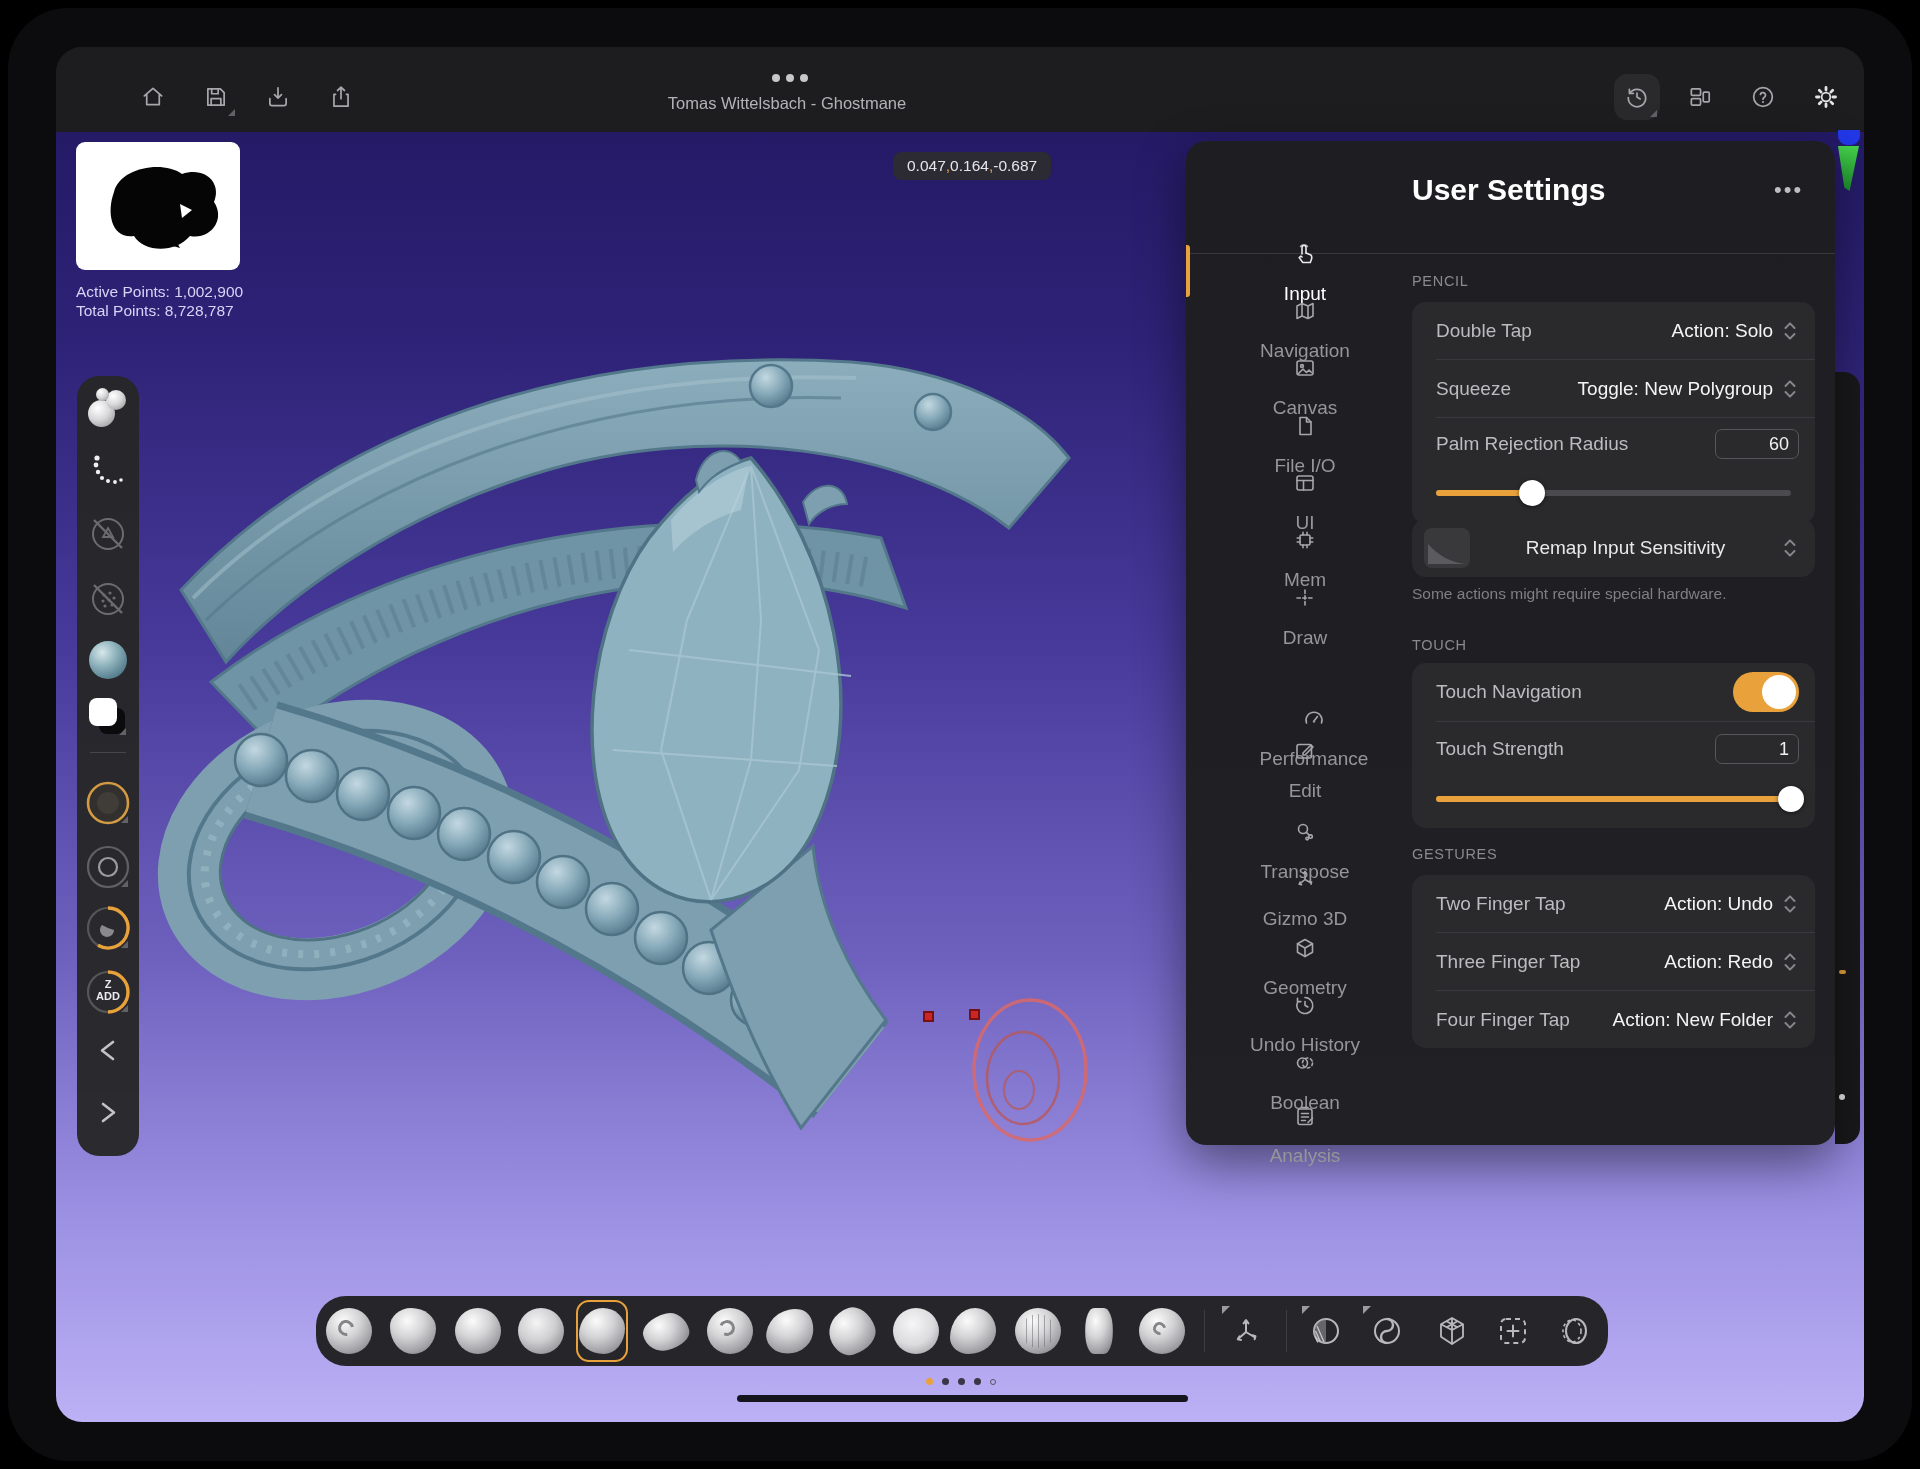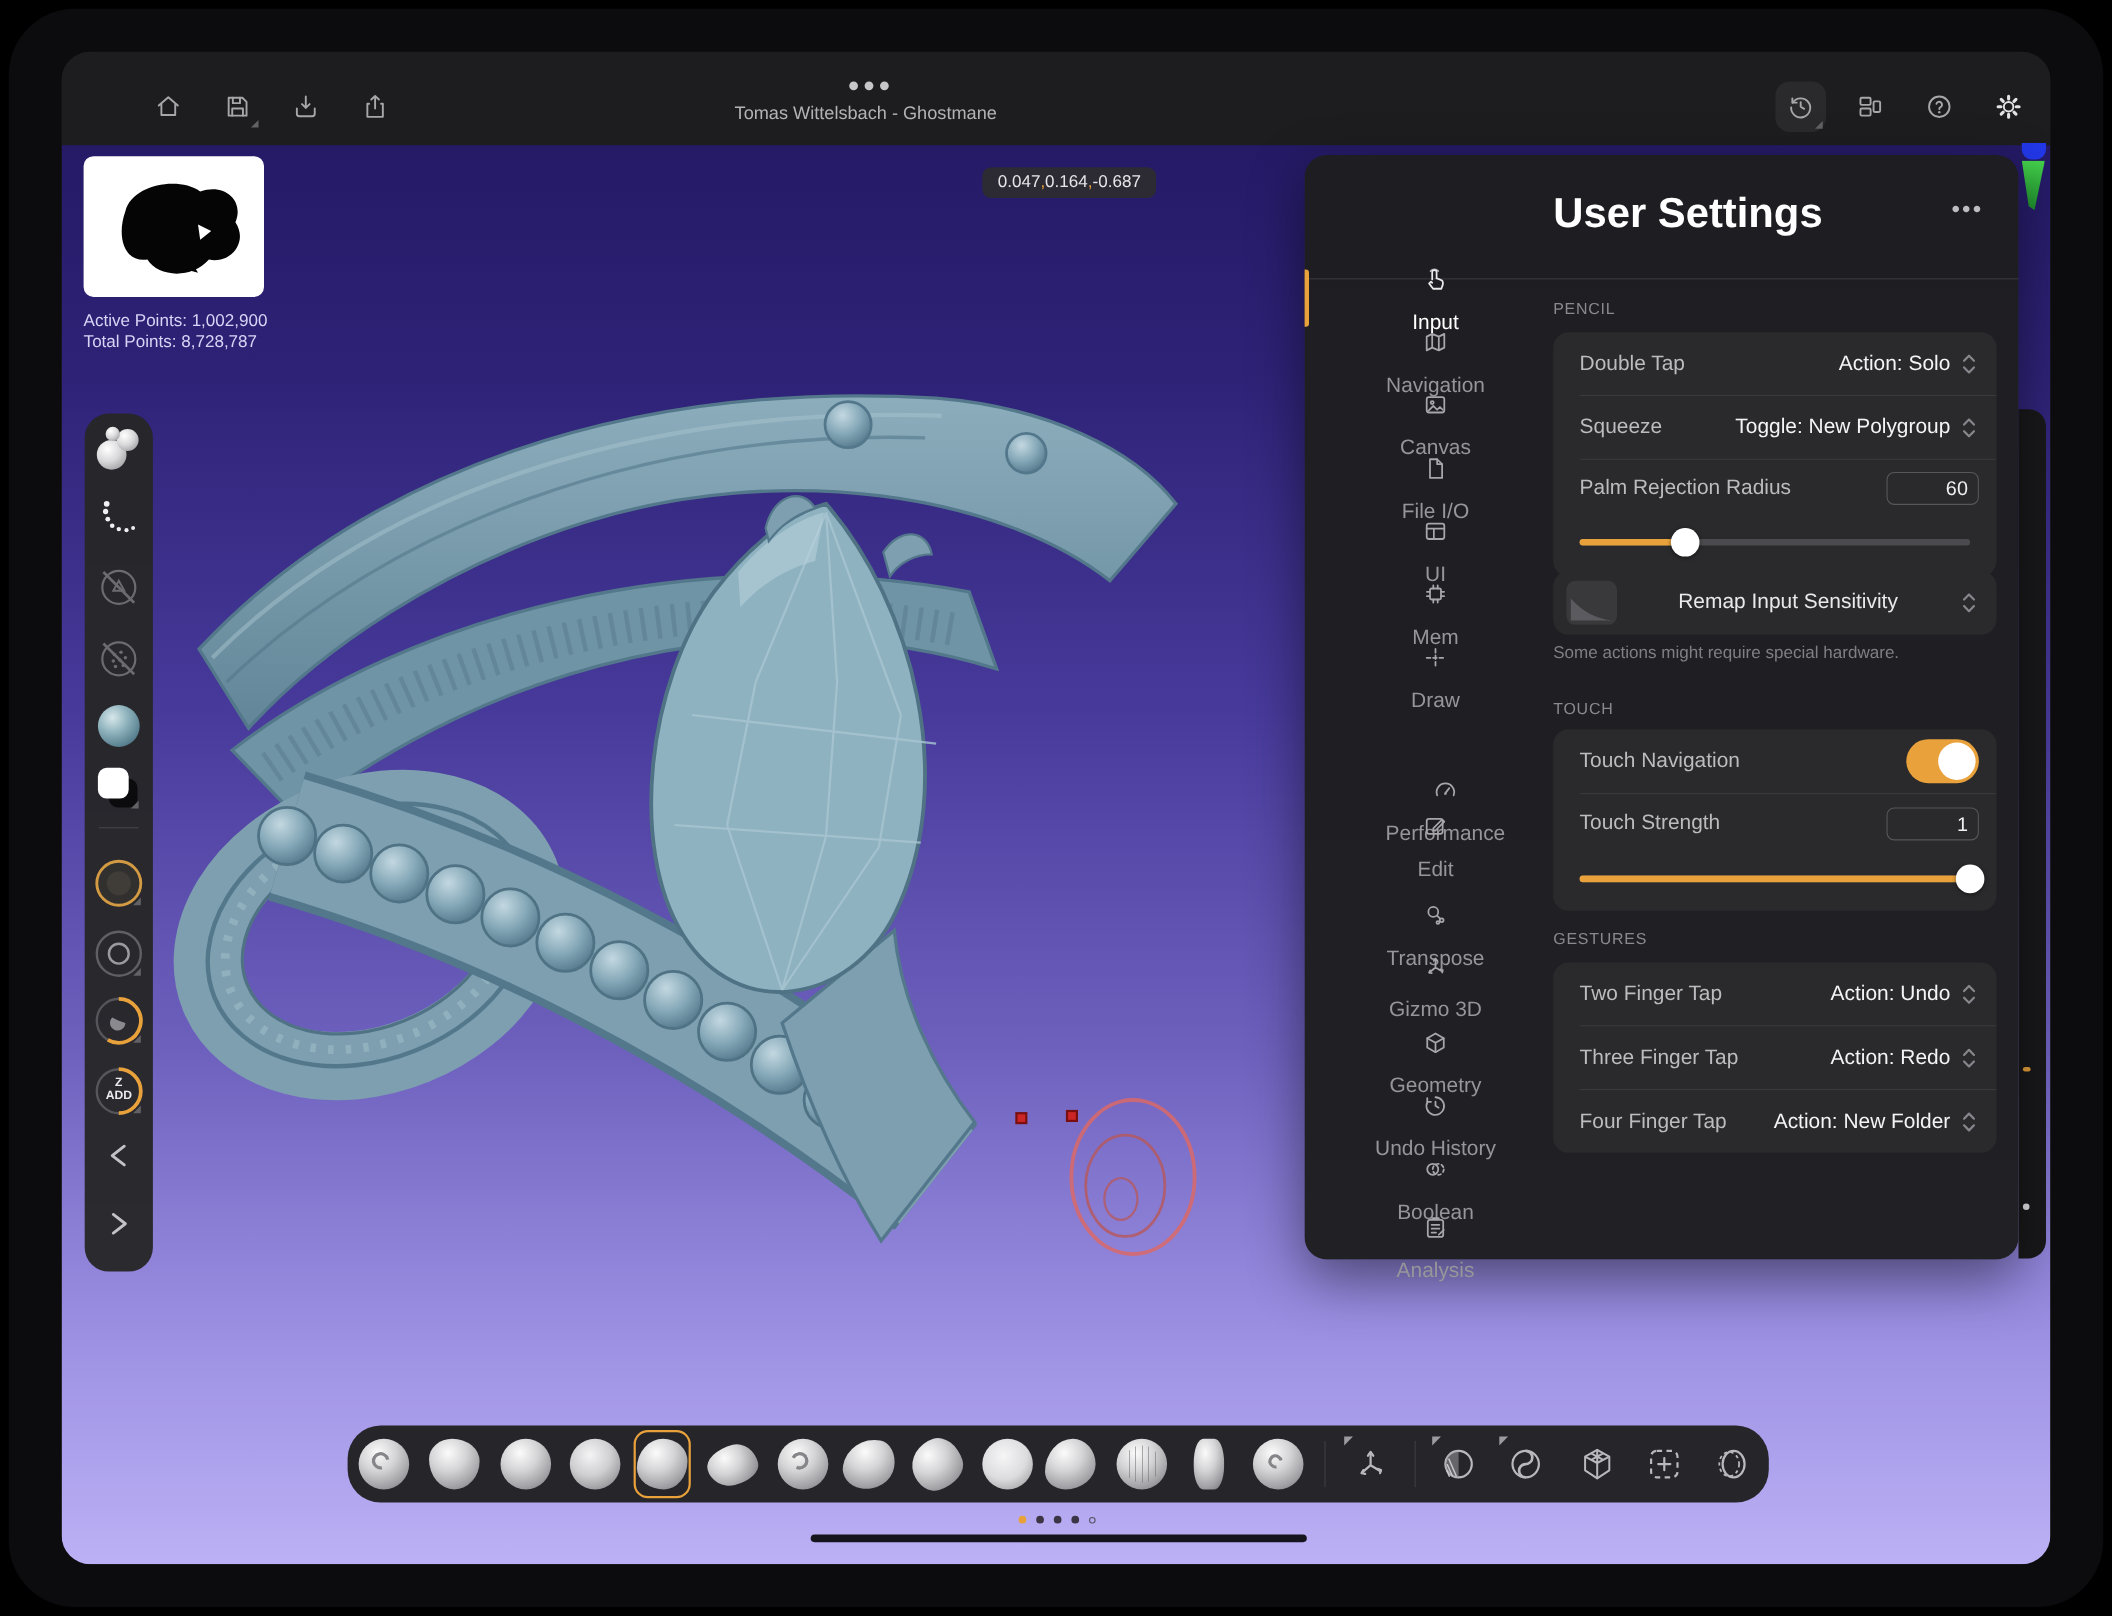--- a/index.html
+++ b/index.html
@@ -44,21 +44,21 @@
   
   .peek-blue{position:absolute;left:1782px;top:-2px;width:22px;height:15px;background:#2238E8;border-radius:0 0 9px 9px;}
   .peek-green{position:absolute;left:1782px;top:14px;width:21px;height:45px;background:linear-gradient(180deg,#45D24C,#1E8F2E);
     clip-path:polygon(0 0,100% 0,55% 100%,30% 92%);}
   .sliver{position:absolute;left:1779px;top:240px;width:25px;height:772px;background:#19191b;border-radius:0 16px 16px 0;}
   .sliver .o1{position:absolute;left:4px;top:598px;width:7px;height:4px;background:#E9A23B;border-radius:2px;}
   .sliver .w1{position:absolute;left:4px;top:722px;width:6px;height:6px;background:#e8e8ea;border-radius:50%;}
   
   .panel{position:absolute;left:1130px;top:9px;width:649px;height:1004px;background:rgba(31,31,33,.98);
     border-radius:20px;box-shadow:0 18px 50px rgba(0,0,0,.45);}
-  .p-title{position:absolute;left:226px;top:32px;color:#fff;font-size:38px;font-weight:bold;}
+  .p-title{position:absolute;left:226px;top:32px;color:#fff;font-size:30px;font-weight:bold;}
   .p-menu{position:absolute;left:588px;top:36px;color:#bdbdc1;font-size:22px;letter-spacing:2px;}
   .p-hdiv{position:absolute;left:0;top:112px;width:100%;height:1px;background:#39393d;}
   .side-item{position:absolute;left:0;width:214px;height:58px;display:flex;align-items:center;gap:17px;
     padding-left:24px;color:#96969a;font-size:19px;line-height:21px;flex-direction:column;}
   .side-item svg{flex:0 0 auto;}
   .side-item.active{color:#fff;}
   .side-item.active svg .ic{stroke:#e9e9ec;}
   .act-bar{position:absolute;left:0;top:104px;width:4px;height:52px;background:#E9A23B;border-radius:0 3px 3px 0;}
   .pc{position:absolute;left:226px;width:403px;}
   .sec-label{color:#8a8a8e;font-size:14.5px;letter-spacing:.7px;}

